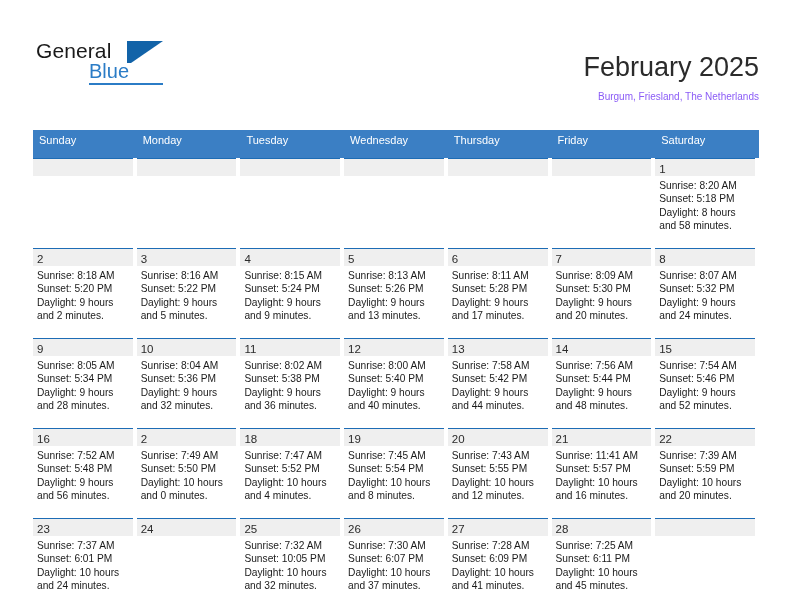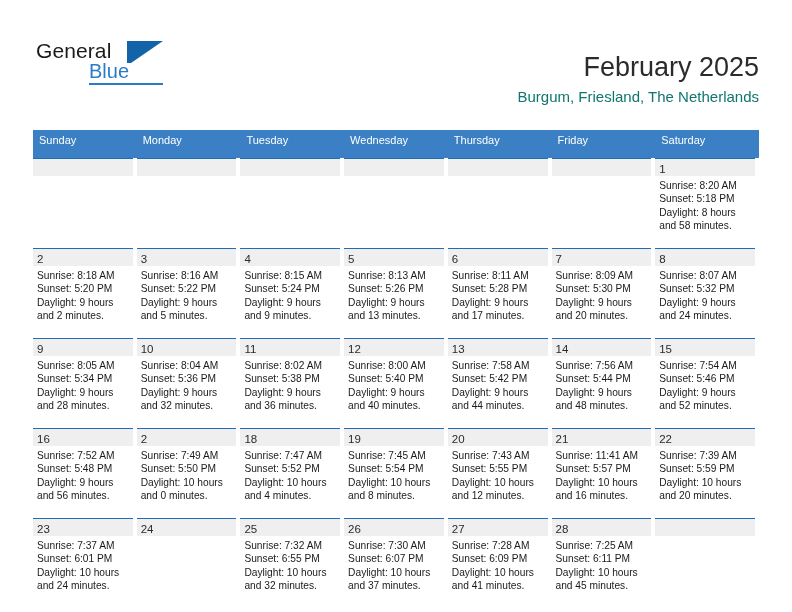--- a/index.html
+++ b/index.html
@@ -90,22 +90,22 @@
     margin-top: 18px;
   }
   .cal-title {
     font-size: 27px;
     color: #2b2b2b;
     line-height: 32px;
     white-space: nowrap;
   }
   .cal-subtitle {
     margin-top: 5px;
-    font-size: 15px;
-    color: #0f766e;
+    font-size: 10px;
+    color: #8b5cf6;
     line-height: 17px;
     white-space: nowrap;
   }
 
   
   .calendar {
     position: absolute;
     left: 33px;
     top: 105px;
     width: 726px;
@@ -484,21 +484,21 @@
           <div class="cell">
             <div class="cell-inner">
               <div class="daynum-band"><span class="daynum">24</span></div>
             </div>
           </div>
           <div class="cell">
             <div class="cell-inner">
               <div class="daynum-band"><span class="daynum">25</span></div>
               <div class="details">
                 <div>Sunrise: 7:32 AM</div>
-                <div>Sunset: 6:55 PM</div>
+                <div>Sunset: 10:05 PM</div>
                 <div class="daylight-line">Daylight: 10 hours and 32 minutes.</div>
               </div>
             </div>
           </div>
           <div class="cell">
             <div class="cell-inner">
               <div class="daynum-band"><span class="daynum">26</span></div>
               <div class="details">
                 <div>Sunrise: 7:30 AM</div>
                 <div>Sunset: 6:07 PM</div>

